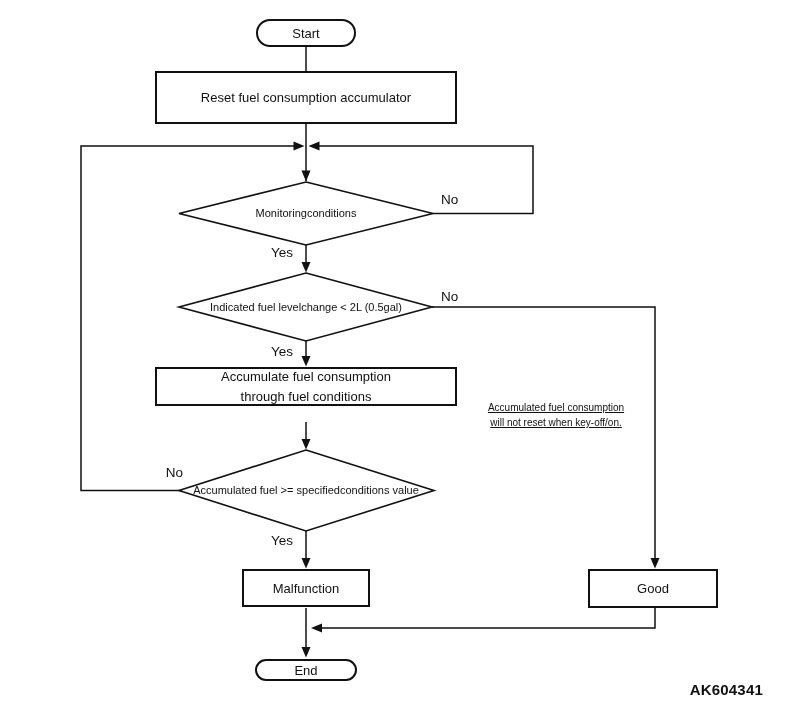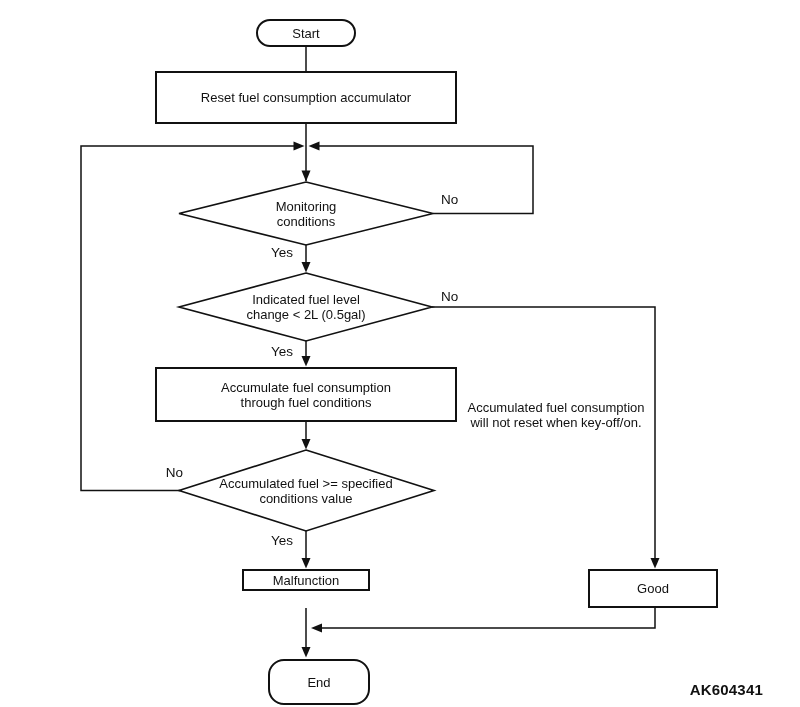--- a/index.html
+++ b/index.html
@@ -23,43 +23,44 @@
     font-size: 13px;
     line-height: 15px;
     background: #ffffff;
     color: #111111;
   }
   .box  { border: 2px solid #111111; }
   .pill { border: 2px solid #111111; }
   .dlabel {
     position: absolute;
     display: flex;
-    flex-direction: column;
+    flex-direction: row;
     align-items: center;
     justify-content: center;
     text-align: center;
-    font-size: 13px;
+    font-size: 11px;
     line-height: 15px;
     pointer-events: none;
   }
   .elabel {
     position: absolute;
     font-size: 13.5px;
     line-height: 15px;
     white-space: nowrap;
   }
   .elabel.right-align { text-align: right; }
   .note {
     position: absolute;
     left: 455px;
     top: 400px;
     width: 202px;
     text-align: center;
-    font-size: 13px;
+    font-size: 10px;
     line-height: 15px;
+    text-decoration: underline;
   }
   .figcode {
     position: absolute;
     right: 37px;
     top: 681px;
     font-size: 15px;
     font-weight: bold;
     letter-spacing: 0.2px;
   }
   svg { display: block; }
@@ -103,34 +104,34 @@
   </svg>
 
   <div class="node pill" style="left:256px; top:19px; width:100px; height:28px; border-radius:14px;">
     <span>Start</span>
   </div>
 
   <div class="node box" style="left:155px; top:71px; width:302px; height:53px;">
     <span>Reset fuel consumption accumulator</span>
   </div>
 
-  <div class="node box" style="left:155px; top:367px; width:302px; height:55px;">
+  <div class="node box" style="left:155px; top:367px; width:302px; height:39px;justify-content:space-between;">
     <span>Accumulate fuel consumption</span>
     <span>through fuel conditions</span>
   </div>
 
-  <div class="node box" style="left:242px; top:569px; width:128px; height:22px;">
+  <div class="node box" style="left:242px; top:569px; width:128px; height:38px;">
     <span>Malfunction</span>
   </div>
 
   <div class="node box" style="left:588px; top:569px; width:130px; height:39px;">
     <span>Good</span>
   </div>
 
-  <div class="node pill" style="left:268px; top:659px; width:102px; height:46px; border-radius:16px;">
+  <div class="node pill" style="left:255px; top:659px; width:102px; height:22px; border-radius:16px;">
     <span>End</span>
   </div>
 
   <div class="dlabel" style="left:179px; top:182px; width:254px; height:63px;">
     <span>Monitoring</span>
     <span>conditions</span>
   </div>
 
   <div class="dlabel" style="left:179px; top:273px; width:254px; height:68px;">
     <span>Indicated fuel level</span>

